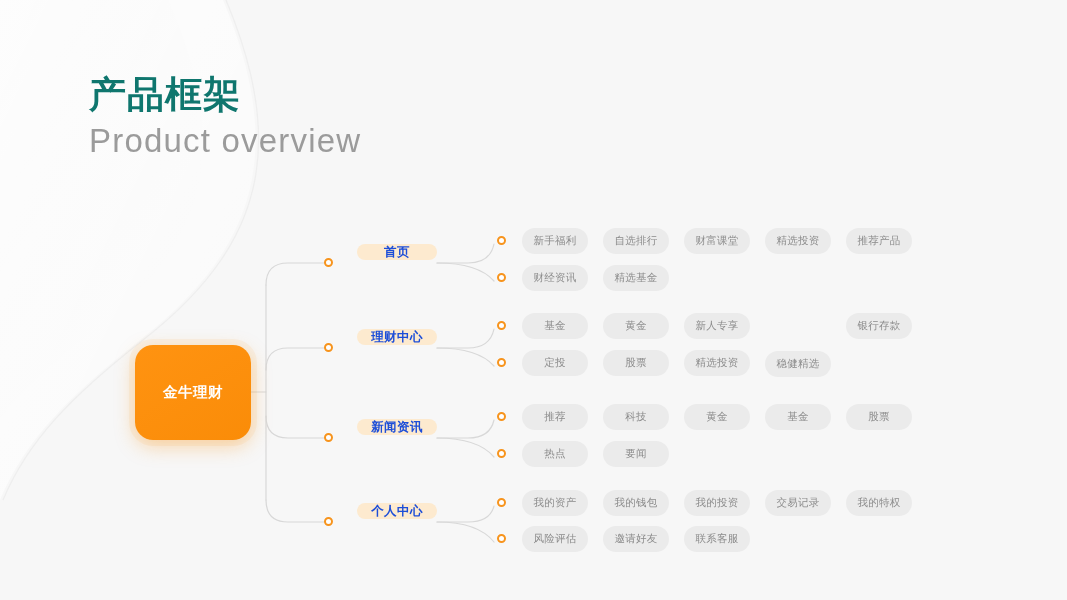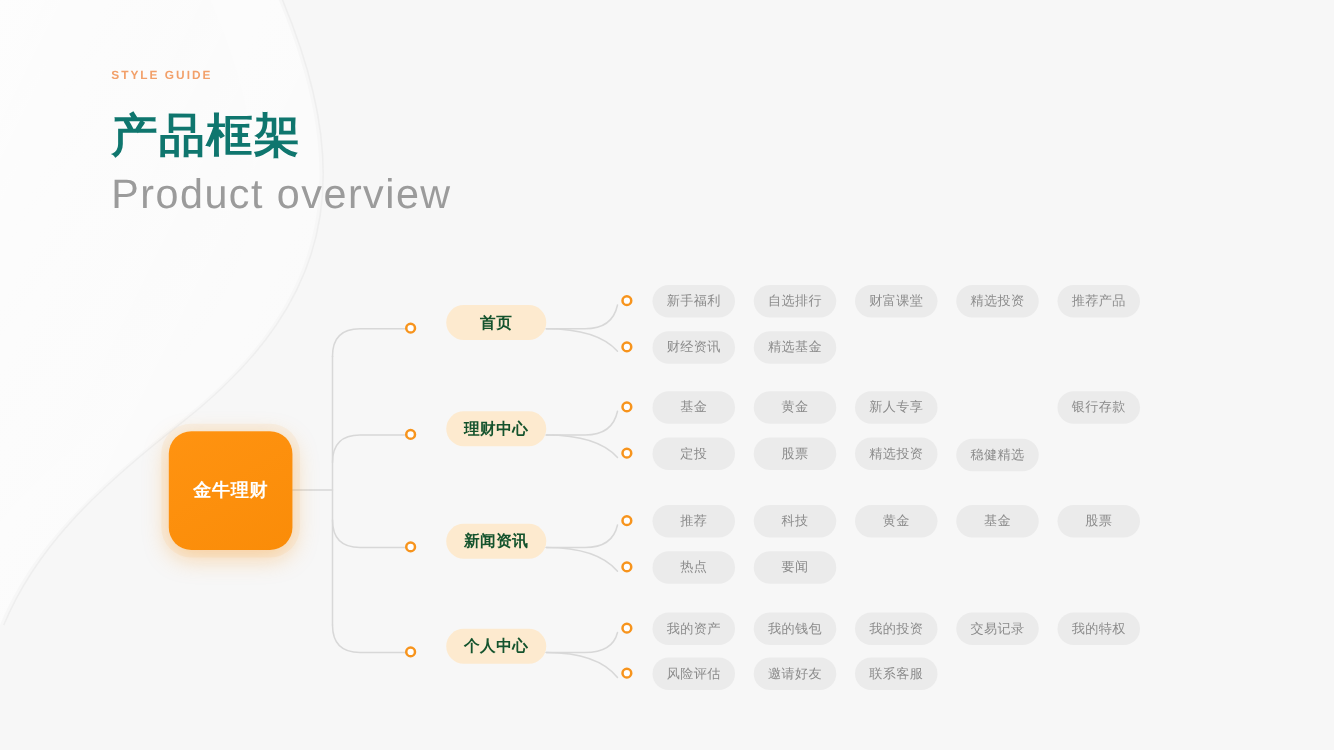--- a/index.html
+++ b/index.html
@@ -54,44 +54,44 @@
   }
 
   
   .diagram { position: absolute; left: 0; top: 0; width: 1067px; height: 600px; }
   .connectors { position: absolute; left: 0; top: 0; }
 
   .root-node {
     position: absolute;
     left: 135px;
     top: 345px;
-    width: 99px;
+    width: 116px;
     height: 95px;
     border-radius: 18px;
     background: linear-gradient(150deg, #ff9311 0%, #fa8c08 100%);
     box-shadow: 0 6px 20px rgba(250,140,10,0.34), 0 0 0 6px rgba(255,150,30,0.07);
     display: flex;
     align-items: center;
     justify-content: center;
     color: #ffffff;
     font-size: 14.5px;
     font-weight: bold;
     letter-spacing: 0.5px;
   }
 
   .branch-node {
     position: absolute;
     width: 80px;
-    height: 28px;
+    height: 16px;
     border-radius: 16px;
     background: #fdeacf;
     display: flex;
     align-items: center;
     justify-content: center;
-    color: #14532d;
+    color: #1d4ed8;
     font-size: 12.5px;
     font-weight: bold;
     letter-spacing: 0.4px;
   }
 
   .leaf-pill {
     position: absolute;
     width: 66px;
     height: 26px;
     border-radius: 13px;
@@ -130,21 +130,20 @@
           <stop offset="100%" stop-color="#f7f7f7" stop-opacity="0"></stop>
         </linearGradient>
       </defs>
       <path d="M 150 -40 C 230 120, 225 230, 95 330 C 30 380, -10 420, -30 470 L -60 -60 Z" fill="url(#ribbonB)"></path>
       <path d="M 205 -40 C 285 125, 275 235, 140 340 C 70 395, 25 440, 0 500 L 0 600 L -60 600 L -60 -40 Z" fill="url(#ribbonA)"></path>
       <path d="M 208 -40 C 288 125, 278 235, 143 340 C 73 395, 28 440, 3 500" fill="none" stroke="#ececec" stroke-width="1.2" opacity="0.85"></path>
     </svg>
   </div>
 
   <div class="header">
-    <div class="eyebrow">STYLE GUIDE</div>
     <div class="title-cn">产品框架</div>
     <div class="title-en">Product overview</div>
   </div>
 
   <div class="diagram">
     <svg class="connectors" width="1067" height="600">
       <g fill="none" stroke="#d8d8d8" stroke-width="1.2" stroke-linecap="round">
 
         <path d="M 234 392 L 266 392"></path>
 

